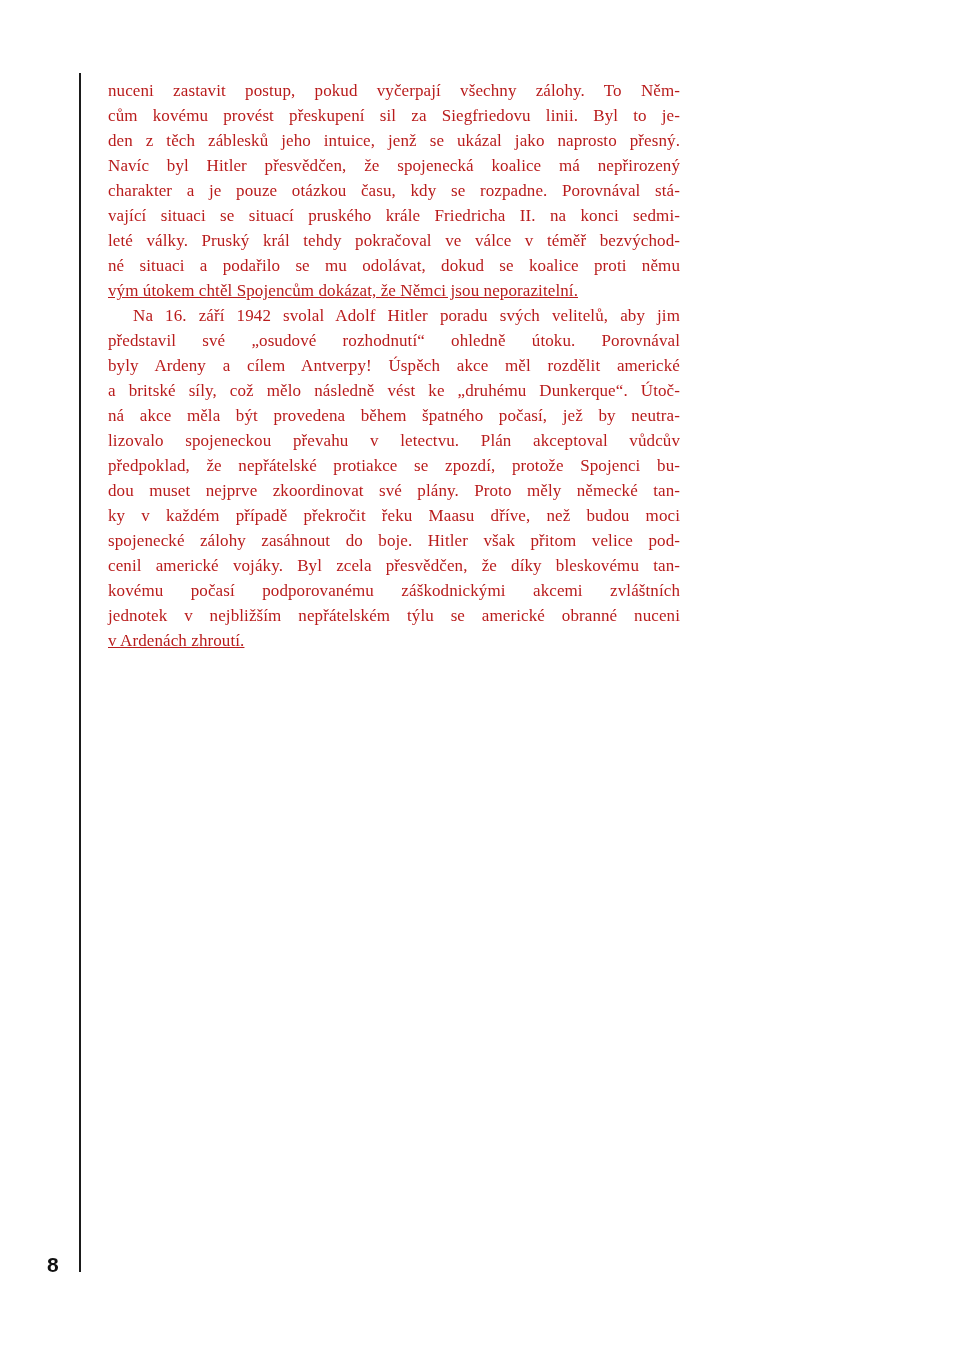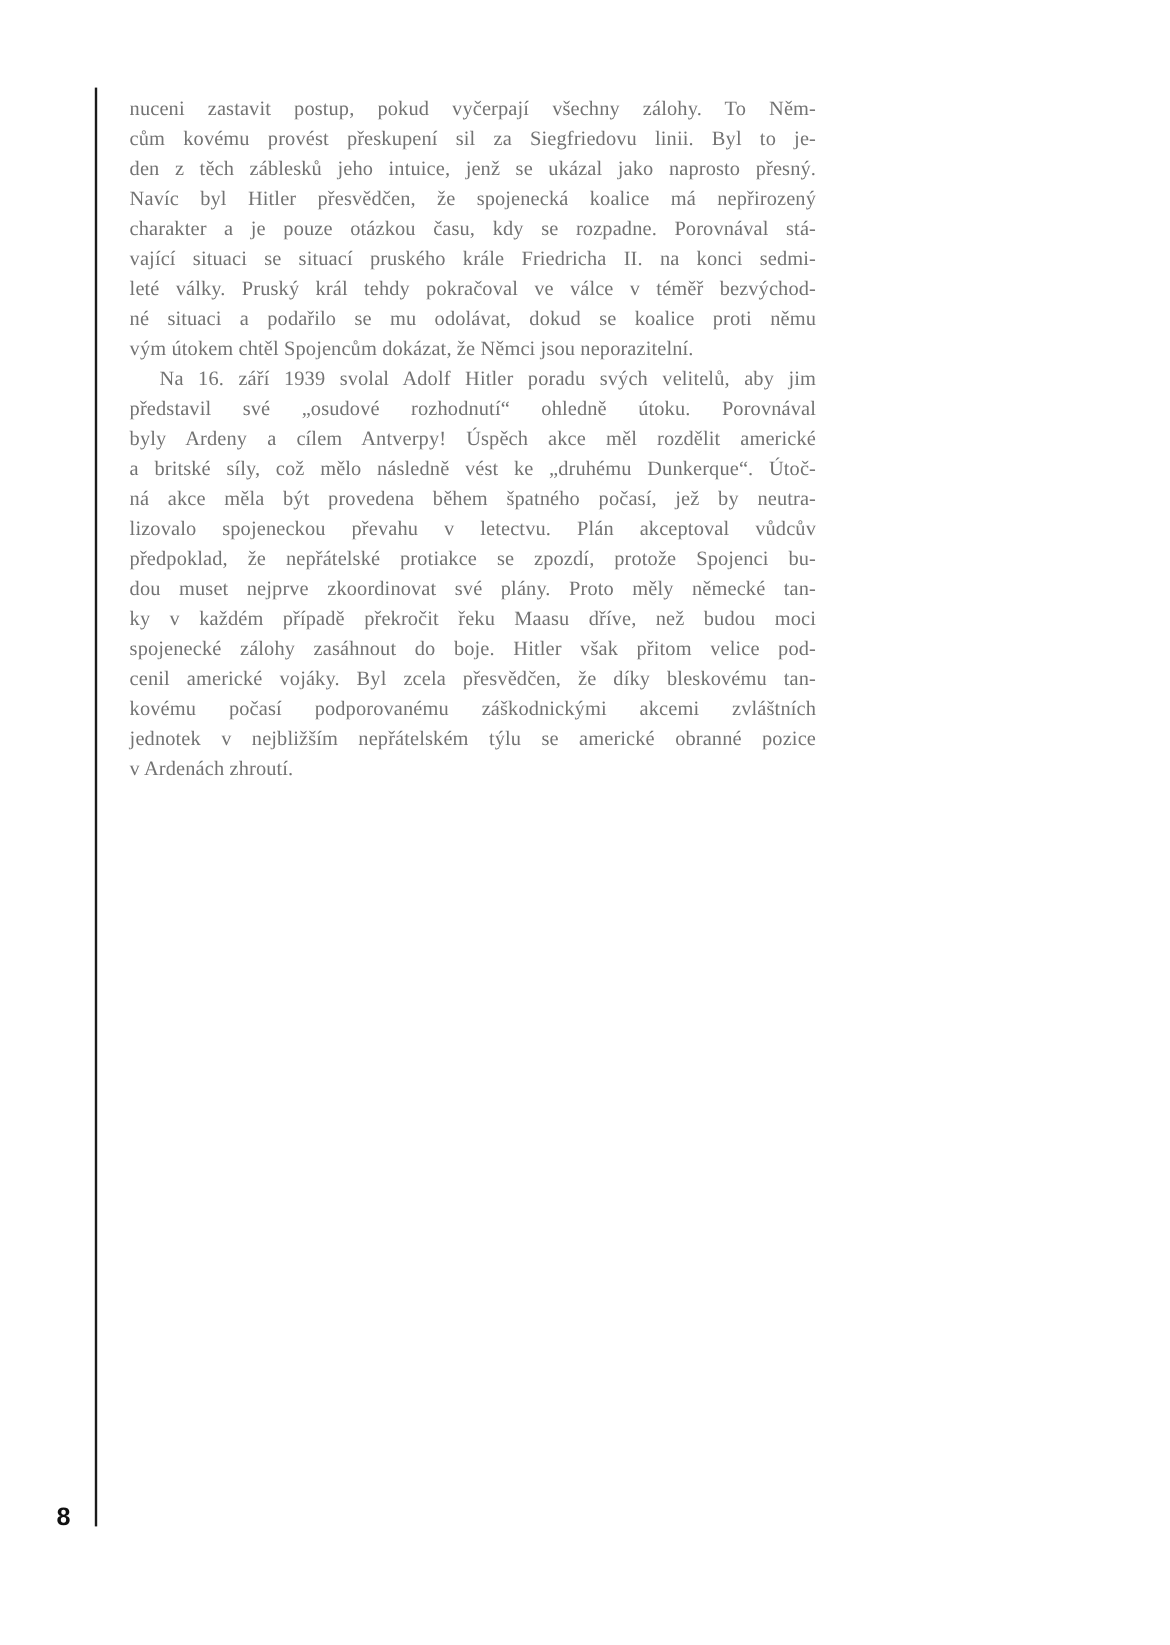--- a/index.html
+++ b/index.html
@@ -24,32 +24,33 @@
     background: #1b1b1b;
   }
   .text-block {
     position: absolute;
     left: 108px;
     top: 78px;
     width: 572px;
     font-family: "Liberation Serif", "DejaVu Serif", serif;
     font-size: 17px;
     line-height: 25px;
-    color: #737373;
+    color: #b91c1c;
     letter-spacing: 0.1px;
   }
   .paragraph { margin: 0; }
   .line {
     text-align: justify;
     text-align-last: justify;
     white-space: normal;
   }
   .line.last {
     text-align: center;
     text-align-last: left;
+    text-decoration: underline;
   }
   .line.indent {
     text-indent: 25px;
   }
   .page-number {
     position: absolute;
     left: 47px;
     top: 1253px;
     font-family: "Liberation Sans", "DejaVu Sans", sans-serif;
     font-weight: 700;
@@ -69,30 +70,30 @@
         <div class="line">cům kovému provést přeskupení sil za Siegfriedovu linii. Byl to je-</div>
         <div class="line">den z těch záblesků jeho intuice, jenž se ukázal jako naprosto přesný.</div>
         <div class="line">Navíc byl Hitler přesvědčen, že spojenecká koalice má nepřirozený</div>
         <div class="line">charakter a je pouze otázkou času, kdy se rozpadne. Porovnával stá-</div>
         <div class="line">vající situaci se situací pruského krále Friedricha II. na konci sedmi-</div>
         <div class="line">leté války. Pruský král tehdy pokračoval ve válce v téměř bezvýchod-</div>
         <div class="line">né situaci a podařilo se mu odolávat, dokud se koalice proti němu</div>
         <div class="line last">vým útokem chtěl Spojencům dokázat, že Němci jsou neporazitelní.</div>
       </div>
       <div class="paragraph">
-        <div class="line indent">Na 16. září 1939 svolal Adolf Hitler poradu svých velitelů, aby jim</div>
+        <div class="line indent">Na 16. září 1942 svolal Adolf Hitler poradu svých velitelů, aby jim</div>
         <div class="line">představil své „osudové rozhodnutí“ ohledně útoku. Porovnával</div>
         <div class="line">byly Ardeny a cílem Antverpy! Úspěch akce měl rozdělit americké</div>
         <div class="line">a britské síly, což mělo následně vést ke „druhému Dunkerque“. Útoč-</div>
         <div class="line">ná akce měla být provedena během špatného počasí, jež by neutra-</div>
         <div class="line">lizovalo spojeneckou převahu v letectvu. Plán akceptoval vůdcův</div>
         <div class="line">předpoklad, že nepřátelské protiakce se zpozdí, protože Spojenci bu-</div>
         <div class="line">dou muset nejprve zkoordinovat své plány. Proto měly německé tan-</div>
         <div class="line">ky v každém případě překročit řeku Maasu dříve, než budou moci</div>
         <div class="line">spojenecké zálohy zasáhnout do boje. Hitler však přitom velice pod-</div>
         <div class="line">cenil americké vojáky. Byl zcela přesvědčen, že díky bleskovému tan-</div>
         <div class="line">kovému počasí podporovanému záškodnickými akcemi zvláštních</div>
-        <div class="line">jednotek v nejbližším nepřátelském týlu se americké obranné pozice</div>
+        <div class="line">jednotek v nejbližším nepřátelském týlu se americké obranné nuceni</div>
         <div class="line last">v Ardenách zhroutí.</div>
       </div>
     </div>
   <div class="page-number">8</div>
 </div>
 
 </body></html>

